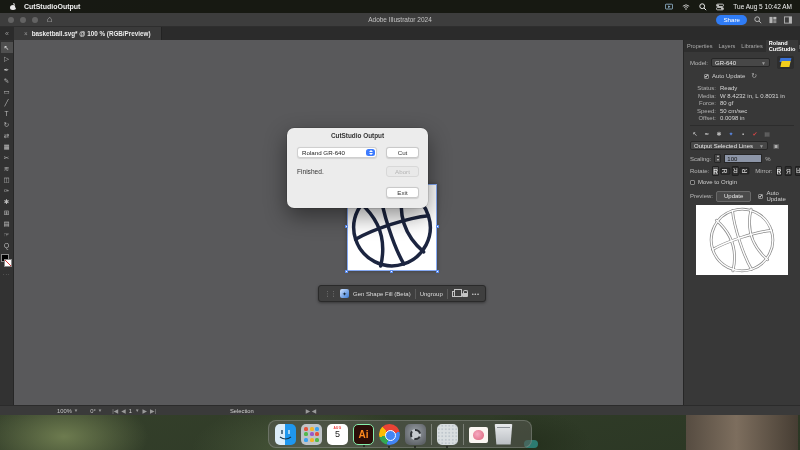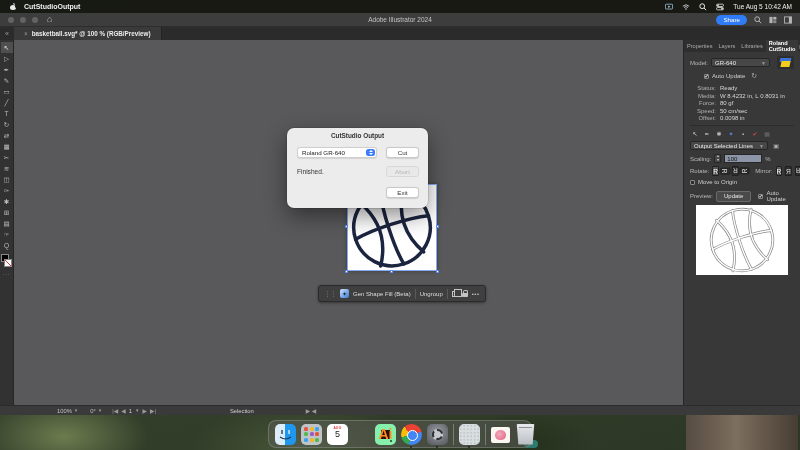--- a/index.html
+++ b/index.html
@@ -135,21 +135,21 @@
   .dock { position:absolute; left:268px; top:420px; width:264px; height:28px; background:rgba(88,92,82,.58);
     border:0.5px solid rgba(255,255,255,.18); border-radius:8px; display:flex; align-items:center; gap:5px; padding:0 6px; }
   .dock-item { position:relative; width:21px; height:21px; border-radius:5px; flex:0 0 auto; }
   .dock-dot { position:absolute; left:9px; bottom:-3.5px; width:2px; height:2px; border-radius:50%; background:rgba(25,25,25,.85); }
   .dk-finder { background:linear-gradient(90deg,#dcecf8 0 50%, #1f97ee 50% 100%); overflow:hidden; }
   .dk-launchpad { background:rgba(210,215,222,.85); display:grid; grid-template-columns:repeat(3,4px); grid-template-rows:repeat(3,4px); gap:1.5px; align-content:center; justify-content:center; }
   .lp-dot { border-radius:1.5px; }
   .dk-cal { background:#fff; display:flex; flex-direction:column; align-items:center; overflow:hidden; }
   .cal-mon { font-size:3.2px; color:#e33; font-weight:bold; margin-top:2px; letter-spacing:.3px; }
   .cal-day { font-size:9px; color:#222; line-height:1; font-weight:300; }
-  .dk-ai { background:#2b0d08; display:flex; align-items:center; justify-content:center; color:#ff8a1e; font-weight:bold; font-size:14px; border:6px solid #86efac;margin-left:22px; }
+  .dk-ai { background:#2b0d08; display:flex; align-items:center; justify-content:center; color:#ff8a1e; font-weight:bold; font-size:10px; border:1px solid #86efac; }
   .dk-chrome { background:conic-gradient(from -45deg, #ea4335 0 120deg, #4285f4 120deg 240deg, #34a853 240deg 300deg, #fbbc05 300deg 360deg); border-radius:50%; position:relative; }
   .dk-chrome::before { content:""; position:absolute; left:6px; top:6px; width:9px; height:9px; background:#4285f4; border:1.5px solid #fff; border-radius:50%; }
   .dk-settings { background:radial-gradient(circle at 50% 40%, #9aa0a6 0%, #5f6368 80%); display:flex; align-items:center; justify-content:center; }
   .gear { width:11px; height:11px; border-radius:50%; border:2.5px dashed #2f3236; background:#c6cacf; }
   .dk-frosted { background:rgba(238,242,246,.88);
     background-image:radial-gradient(circle, rgba(60,80,110,.18) 0.6px, transparent 0.8px); background-size:3.5px 3.5px; }
   .dock-sep { width:1px; height:21px; background:rgba(255,255,255,.28); flex:0 0 auto; }
   .dk-photo { width:19px; height:16px; margin-top:2px; background:#fbf6f2; border-radius:2px; position:relative; overflow:hidden; }
   .dk-photo::before { content:""; position:absolute; left:4px; top:3px; width:11px; height:10px; border-radius:50% 50% 45% 45%; background:radial-gradient(circle at 40% 40%, #f6a9c0 0%, #e4798f 70%); }
   .dk-trash { background:linear-gradient(180deg,#e8eaec 0%, #b9bdc2 100%); clip-path:polygon(8% 0, 92% 0, 84% 100%, 16% 100%); border-radius:3px; }

